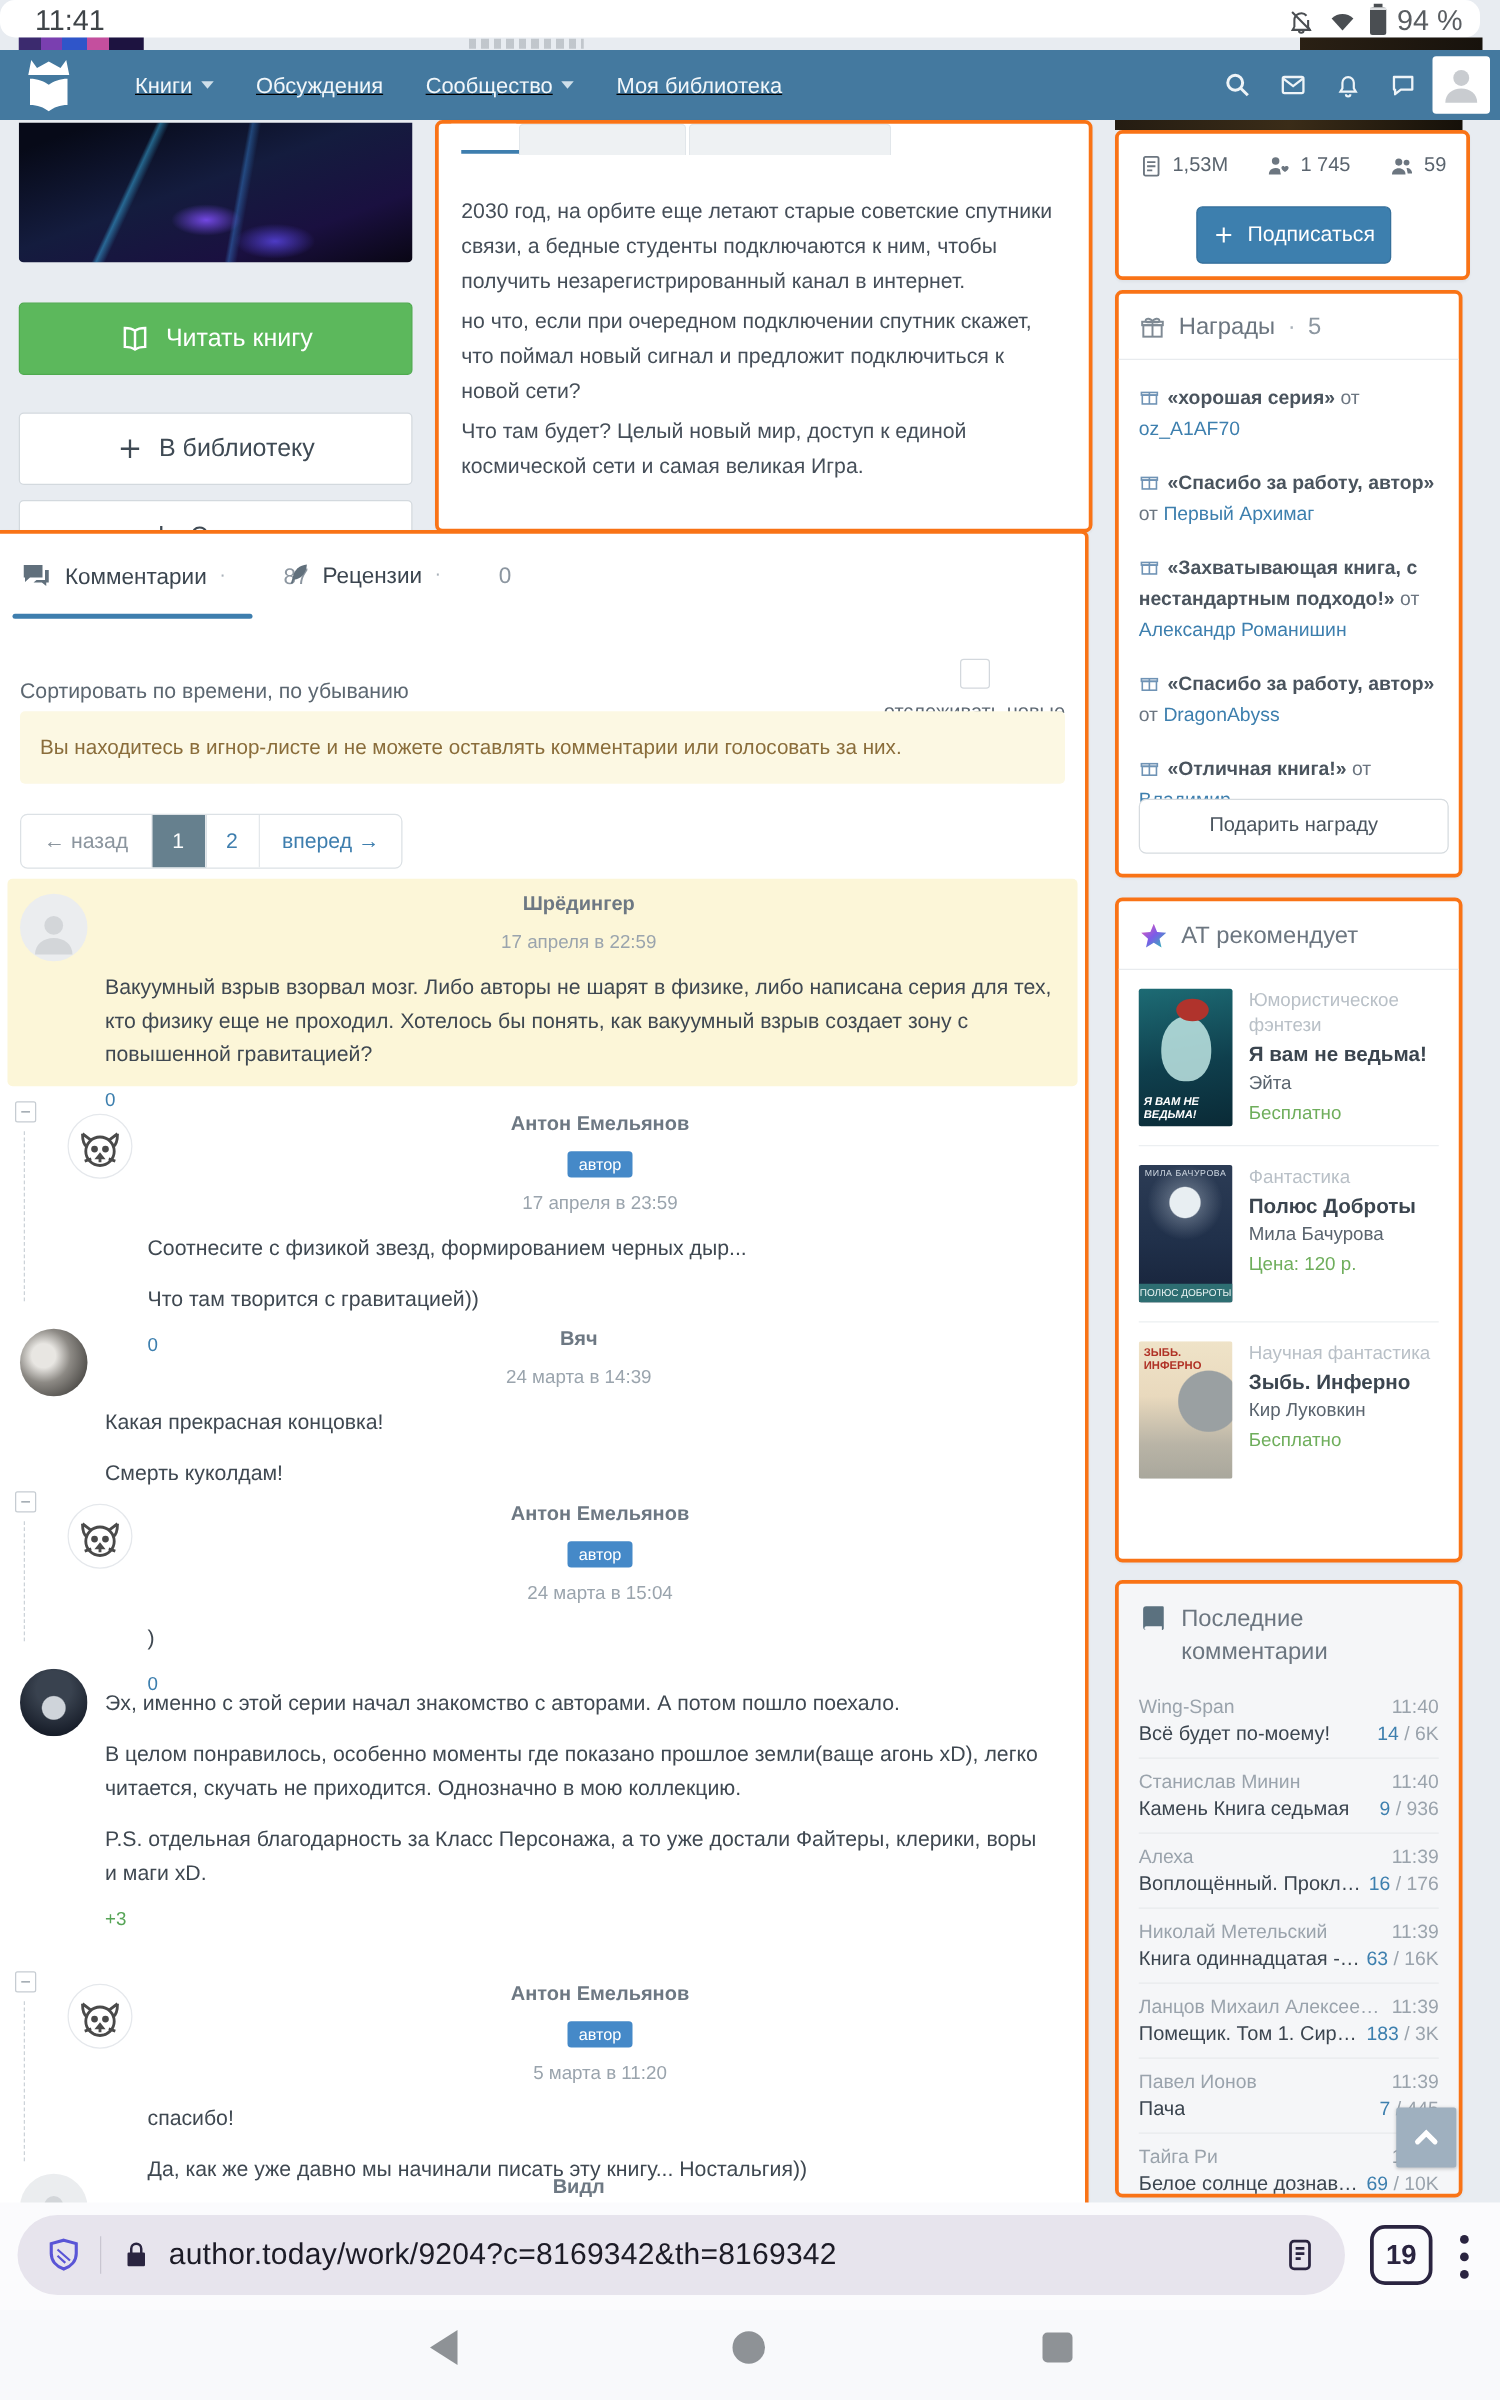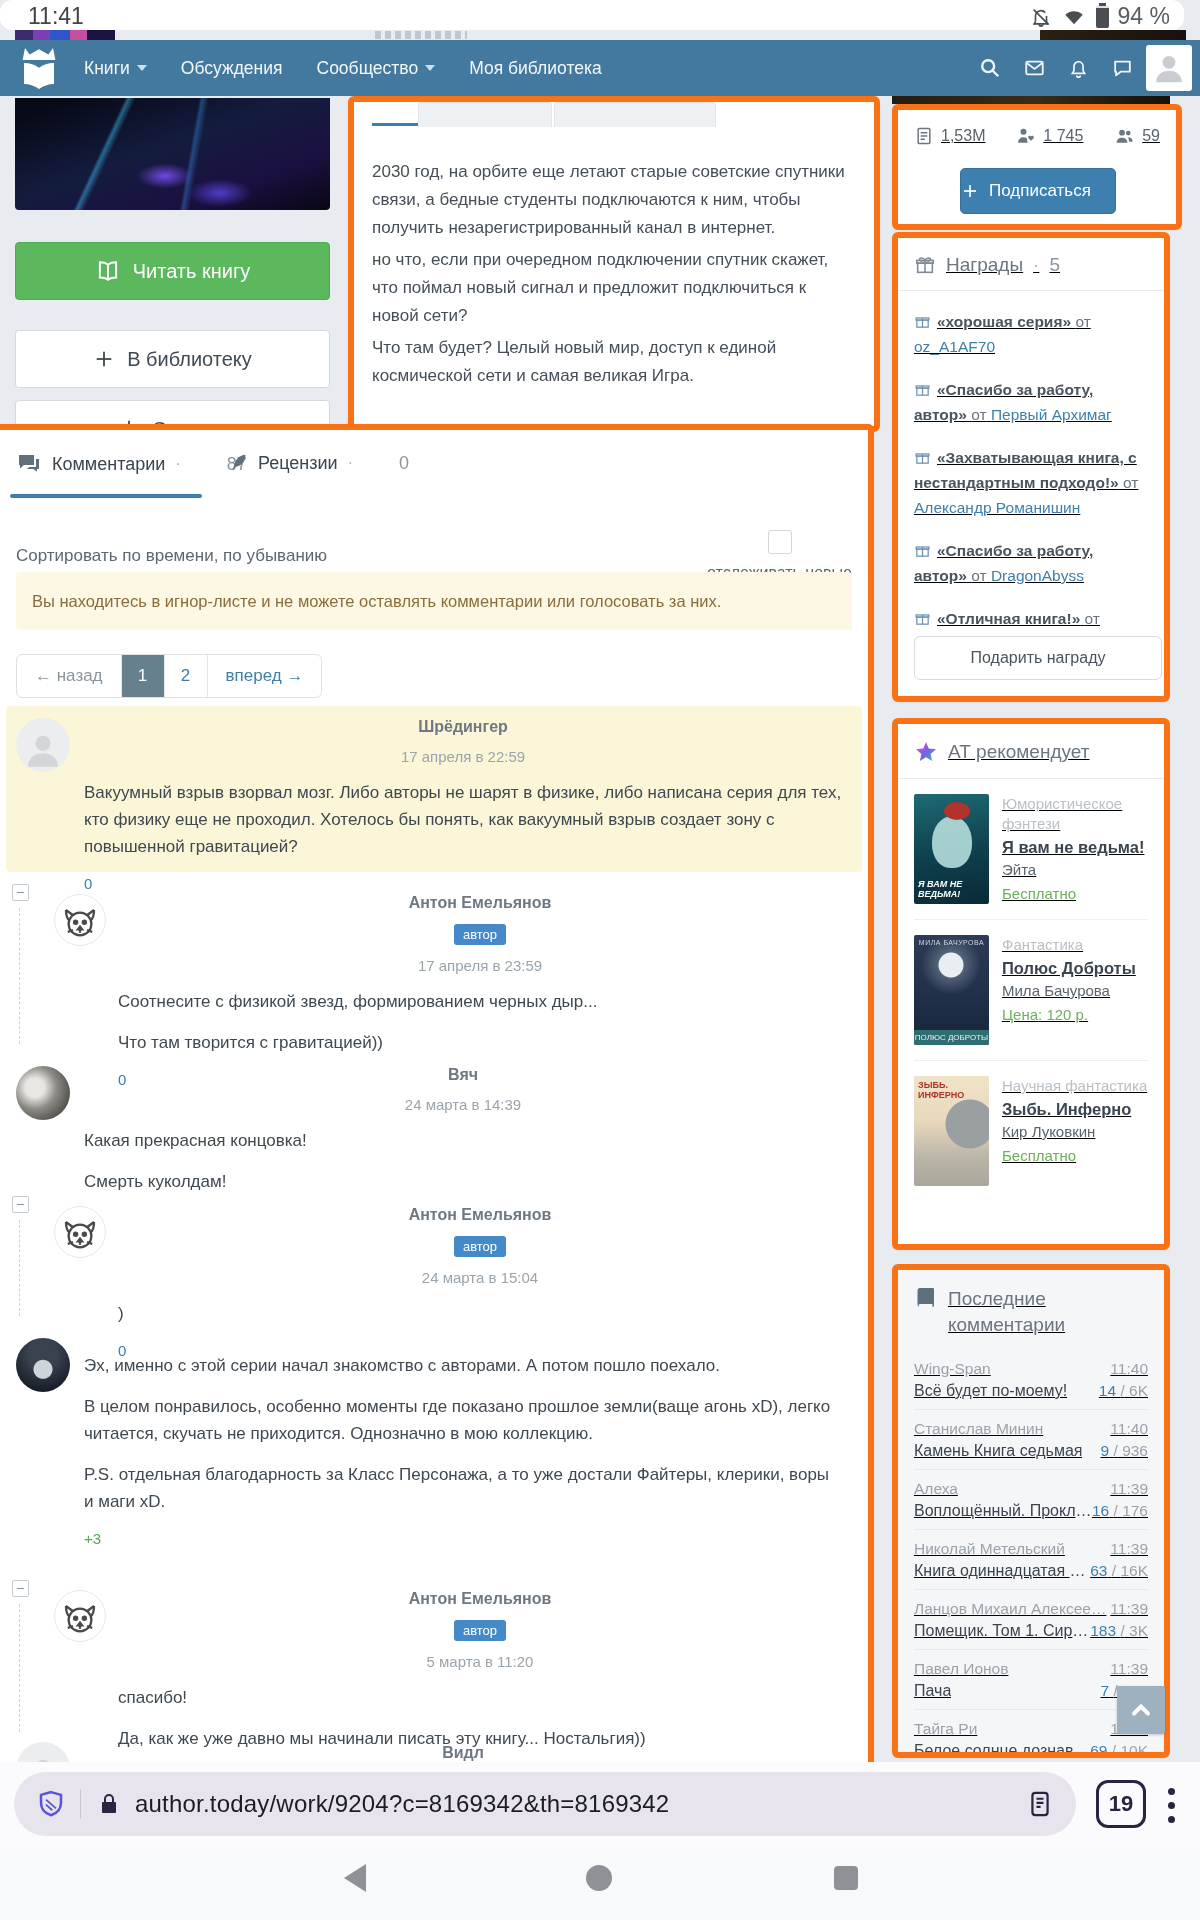--- a/index.html
+++ b/index.html
@@ -17,28 +17,28 @@
   .st-pct{font-size:23px;color:#5a5e62;}
   
   .peek-left{left:15px;top:30px;width:100px;height:10px;
     background:linear-gradient(90deg,#3b2a6e 0 18%,#7a3fb0 18% 35%,#2f55c9 35% 55%,#c44f9e 55% 72%,#1d1340 72% 100%);}
   .peek-mid{left:375px;top:31px;width:92px;height:8px;opacity:.75;
     background:repeating-linear-gradient(90deg,#b4bac0 0 6px,transparent 6px 10px);}
   .peek-right{left:1040px;top:30px;width:146px;height:10px;background:linear-gradient(90deg,#2a2014,#17120c);}
   
   .navbar{left:0;top:40px;width:1200px;height:56px;background:#44799f;display:flex;align-items:center;}
   .nav-logo{margin-left:14px;color:#fff;}
-  .nav-menu{display:flex;align-items:center;margin-left:20px;gap:34px;}
+  .nav-menu{display:flex;align-items:center;margin-left:44px;gap:34px;text-decoration:underline;}
   .nav-item{display:flex;align-items:center;gap:7px;color:#f2f7fa;font-size:17.5px;cursor:pointer;}
   .caret{width:0;height:0;border-left:5px solid transparent;border-right:5px solid transparent;border-top:6px solid #cfdfea;}
   .nav-icons{position:absolute;right:66px;top:0;height:56px;display:flex;align-items:center;gap:22px;color:#eef4f8;}
   .nav-avatar{position:absolute;right:8px;top:5px;width:46px;height:46px;background:#ffffff;border-radius:3px;
     display:flex;align-items:center;justify-content:center;}
   
-  .card{background:#ffffff;border:6px solid #f97316;border-radius:6px;box-shadow:0 1px 2px rgba(40,60,80,.05);text-decoration:underline;}
+  .card{background:#ffffff;border:3px solid #f97316;border-radius:6px;box-shadow:0 1px 2px rgba(40,60,80,.05);}
   
   .cover{left:15px;top:98px;width:315px;height:112px;border-radius:0 0 4px 4px;overflow:hidden;
     background:
      radial-gradient(ellipse 40px 18px at 150px 78px,rgba(130,80,255,.85),transparent 70%),
      radial-gradient(ellipse 46px 20px at 205px 95px,rgba(90,70,230,.8),transparent 70%),
      linear-gradient(115deg,transparent 30%,rgba(64,200,255,.45) 31%,transparent 33%),
      linear-gradient(100deg,transparent 55%,rgba(64,160,255,.35) 56%,transparent 58%),
      linear-gradient(160deg,#070a18 10%,#141c3e 45%,#1a1040 75%,#090614 100%);}
   .btn{display:flex;align-items:center;justify-content:center;gap:12px;border-radius:4px;font-size:20px;cursor:pointer;box-sizing:border-box;}
   .btn-read{left:15px;top:242px;width:315px;height:58px;background:#5cb85c;color:#ffffff;border:1px solid #4faa4f;}
@@ -55,21 +55,21 @@
   .tabactive i{position:absolute;left:8px;bottom:0;width:48px;height:3px;background:#3e7eae;}
   .desc-text{position:absolute;left:18px;right:18px;top:56px;font-size:17px;line-height:28px;color:#454e58;}
   .desc-text p{margin:0 0 4px 0;}
   
   .ad-strip{left:892px;top:96px;width:278px;height:8px;background:linear-gradient(90deg,#241c12,#3a2c18 50%,#151009);}
   .stats-card{left:892px;top:104px;width:278px;height:114px;}
   .stats-row{display:flex;justify-content:space-between;align-items:center;padding:16px 16px 0 16px;color:#5a646e;}
   .stat{display:flex;align-items:center;gap:7px;font-size:16px;}
   .stat svg{color:#6c7680;}
   .btn-sub{position:absolute;left:62px;top:58px;width:154px;height:44px;background:#3d7fae;border:1px solid #356f9a;
-    border-radius:5px;color:#fff;font-size:17px;display:flex;align-items:center;gap:10px;cursor:pointer;}
+    border-radius:5px;color:#fff;font-size:17px;display:flex;align-items:center;justify-content:center;gap:10px;cursor:pointer;}
   .side-card{padding:16px;box-sizing:border-box;}
   .side-title{display:flex;align-items:center;gap:10px;font-size:19px;color:#6c7680;}
   .side-title .cnt{color:#8c96a0;}
   .mdot{color:#aab2ba;}
   .side-hr{height:1px;background:#e8ebee;margin:14px -16px 0 -16px;}
   .awards{left:892px;top:232px;width:278px;height:470px;}
   .award{margin-top:18px;font-size:15.5px;line-height:25px;color:#6b7580;}
   .award b{color:#4a545e;}
   .award .usr{color:#3d7fae;cursor:pointer;}
   .award .gicon{display:inline-block;vertical-align:-3px;margin-right:6px;color:#6f93b5;}

